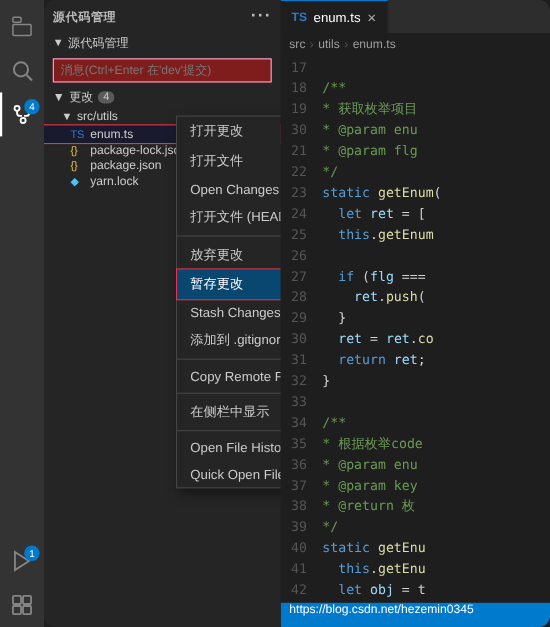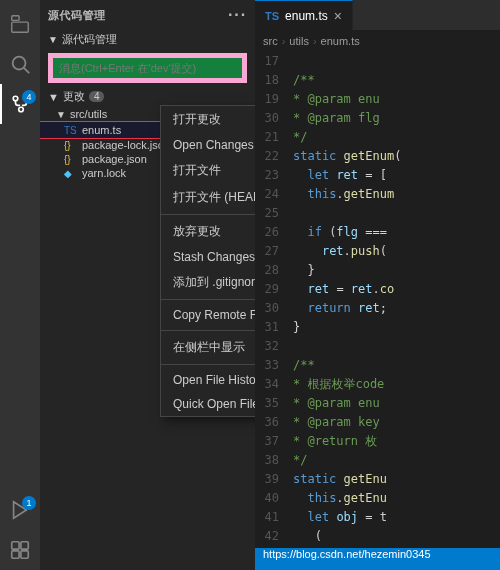--- a/index.html
+++ b/index.html
@@ -59,20 +59,21 @@
       width: 22px;
       height: 22px;
     }
 
     
     .main-area {
       display: flex;
       flex-direction: row;
       flex: 1;
       overflow: hidden;
+      border-radius: 10px;
     }
 
     
     .sidebar {
       width: 215px;
       background: #252526;
       display: flex;
       flex-direction: column;
       flex-shrink: 0;
       overflow: hidden;
@@ -105,22 +106,22 @@
       color: #ccc;
       cursor: pointer;
     }
     .scm-section-title .arrow {
       margin-right: 4px;
       font-size: 10px;
     }
 
     .commit-input-area {
       margin: 4px 8px;
-      background: #15803d;
-      border: 5px solid #f9a8d4;
+      background: #7f1d1d;
+      border: 1px solid #f9a8d4;
     }
     .commit-input-area input {
       width: 100%;
       background: transparent;
       border: none;
       outline: none;
       color: #ccc;
       font-size: 11px;
       padding: 4px 6px;
     }
@@ -433,32 +434,35 @@
         <span>yarn.lock</span>
         <span class="status-m">M</span>
       </div>
     </div>
 
     <div class="context-menu">
       <div class="menu-item">
         <span>打开更改</span>
       </div>
       <div class="menu-item">
+        <span>打开文件</span>
+      </div>
+      <div class="menu-item">
         <span>Open Changes</span>
 
       </div>
       <div class="menu-item">
-        <span>打开文件</span>
-      </div>
-      <div class="menu-item">
         <span>打开文件 (HEAD)</span>
       </div>
       <div class="menu-separator"></div>
       <div class="menu-item">
         <span>放弃更改</span>
+      </div>
+      <div class="menu-item active-item">
+        <span>暂存更改</span>
       </div>
       <div class="menu-item">
         <span>Stash Changes</span>
       </div>
       <div class="menu-item">
         <span>添加到 .gitignore</span>
       </div>
       <div class="menu-separator"></div>
       <div class="menu-item">
         <span>Copy Remote File Url</span>
@@ -521,20 +525,21 @@
         <div>38</div>
         <div>39</div>
         <div>40</div>
         <div>41</div>
         <div>42</div>
         <div>43</div>
       </div>
       <div class="code-area">
         <div class="code-line">&nbsp;</div>
         <div class="code-line"><span class="cm">/**</span></div>
+        <div class="code-line"><span class="cm"> * 获取枚举项目</span></div>
         <div class="code-line"><span class="cm"> * @param enu</span></div>
         <div class="code-line"><span class="cm"> * @param flg</span></div>
         <div class="code-line"><span class="cm"> */</span></div>
         <div class="code-line"><span class="kw">static</span> <span class="fn">getEnum</span><span class="op">(</span></div>
         <div class="code-line">&nbsp;&nbsp;<span class="kw">let</span> <span class="var">ret</span> <span class="op">=</span> [</div>
         <div class="code-line">&nbsp;&nbsp;<span class="kw">this</span>.<span class="fn">getEnum</span></div>
         <div class="code-line">&nbsp;</div>
         <div class="code-line">&nbsp;&nbsp;<span class="kw">if</span> (<span class="var">flg</span> <span class="op">===</span></div>
         <div class="code-line">&nbsp;&nbsp;&nbsp;&nbsp;<span class="var">ret</span>.<span class="fn">push</span>(</div>
         <div class="code-line">&nbsp;&nbsp;<span class="op">}</span></div>

